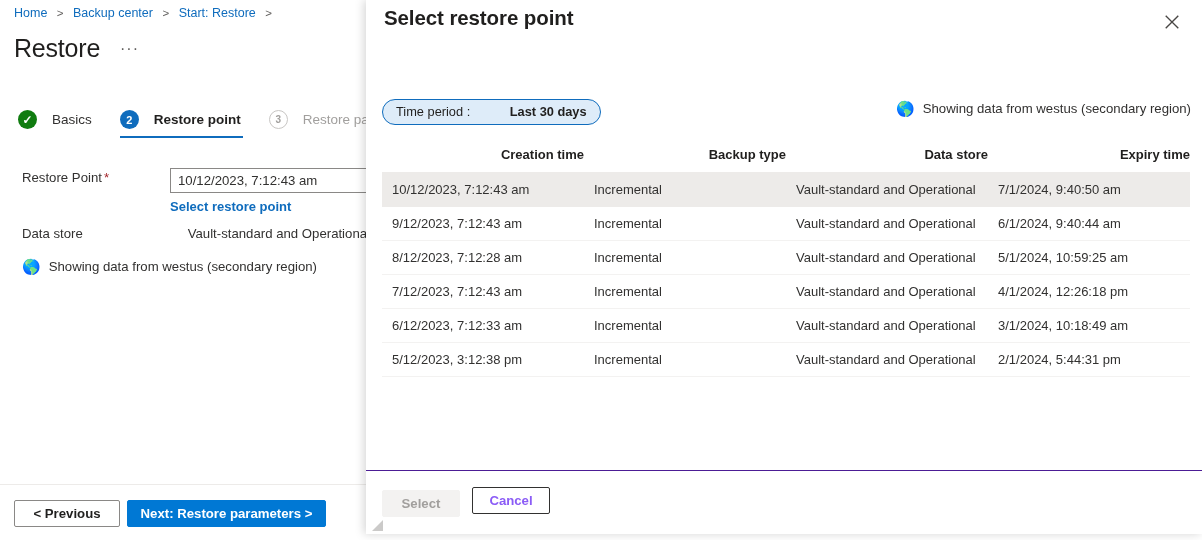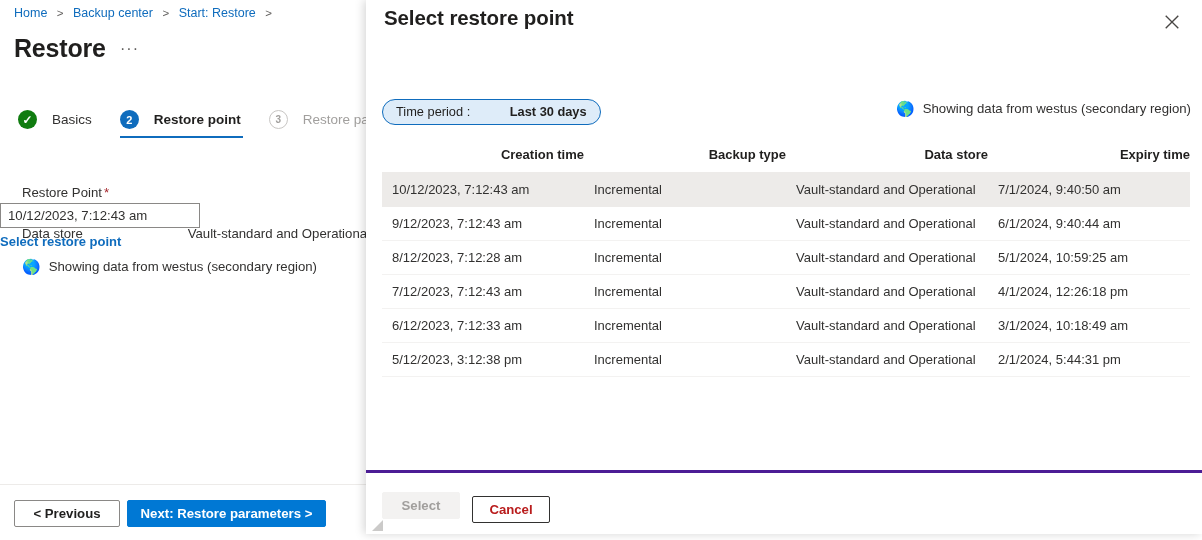--- a/index.html
+++ b/index.html
@@ -26,21 +26,21 @@
     position: absolute; left: 14px; top: 6px;
     font-size: 12.5px;
     white-space: nowrap;
     line-height: 14px;
   }
   .bc-link { color: #0f6cbd; cursor: pointer; }
   .bc-sep { color: #605e5c; margin: 0 6px; font-size: 11.5px; }
 
   .page-title {
     position: absolute; left: 14px; top: 32px;
-    font-size: 25px; font-weight: 700; color: #201f1e;
+    font-size: 25px; font-weight: 400; color: #201f1e;
     letter-spacing: -0.2px;
     line-height: 32px;
   }
   .title-ellipsis {
     position: absolute; left: 120px; top: 40px;
     font-size: 16px; color: #605e5c; letter-spacing: 1px;
     cursor: pointer;
   }
 
   
@@ -195,33 +195,33 @@
   }
   table.rp tbody tr { cursor: pointer; }
   table.rp tbody tr.selected td { background: #edebe9; border-bottom-color: #edebe9; }
   .col-a { width: 202px; } .col-b { width: 202px; }
   .col-c { width: 202px; } .col-d { width: 202px; }
 
   
   .dlg-footer {
     position: absolute; left: 0; top: 470px;
     width: 836px; height: 64px;
-    border-top: 3px solid #4c1d95;
+    border-top: 1px solid #4c1d95;
     background: #fff;
   }
   .btn-select {
     position: absolute; left: 16px; top: 19px;
     min-width: 78px;
     background: #f3f2f1; border: 1px solid #f3f2f1; color: #a19f9d;
     font-weight: 600; cursor: default;
   }
   .btn-cancel {
-    position: absolute; left: 106px; top: 23px;
+    position: absolute; left: 106px; top: 16px;
     min-width: 78px;
-    background: #fff; border: 1px solid #323130; color: #b91c1c;
+    background: #fff; border: 1px solid #323130; color: #8b5cf6;
     font-weight: 600;
   }
 
   .resize-grip {
     position: absolute; left: 5px; bottom: 2px;
     width: 13px; height: 13px;
     cursor: nesw-resize;
     opacity: 0.55;
   }
 </style>
@@ -252,21 +252,21 @@
       <div class="step active">
         <span class="step-badge active">2</span>
         <span class="step-label">Restore point</span>
       </div>
       <div class="step todo">
         <span class="step-badge todo">3</span>
         <span class="step-label">Restore parameters</span>
       </div>
     </div>
 
-    <div class="form-row" style="top:183px;flex-direction:column;">
+    <div class="form-row" style="top:168px;">
       <div class="form-label">
         <span>Restore Point</span><span class="req">*</span>
       </div>
       <div class="form-ctrl">
         <div class="txt-input">10/12/2023, 7:12:43 am</div>
         <span class="link-action">Select restore point</span>
       </div>
     </div>
 
     <div class="form-row" style="top:224px;">

